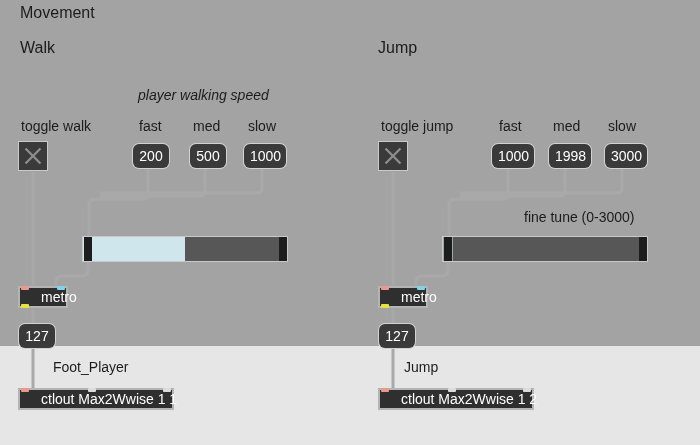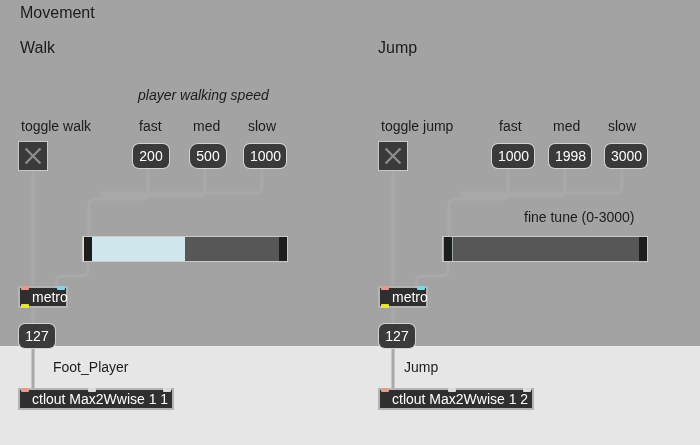--- a/index.html
+++ b/index.html
@@ -79,21 +79,21 @@
     padding: 2px;
     box-sizing: border-box;
   }
   .objbox .inner {
     background: #2f2f2f;
     color: #ffffff;
     font-family: "Liberation Sans", sans-serif;
     font-size: 14px;
     line-height: 18px;
     height: 18px;
-    padding: 0 12px;
+    padding: 0 21px;
     white-space: nowrap;
     box-sizing: border-box;
   }
   .port {
     position: absolute;
     width: 8px; height: 4px;
     border-radius: 1px;
   }
   .port.in-hot  { background: #e79a8c; }
   .port.in-cold { background: #7fd4e8; }
@@ -192,21 +192,21 @@
     </svg>
   </div>
   <div class="toggle" style="left:378px; top:141px;">
     <svg viewBox="0 0 30 30">
       <line x1="7" y1="7" x2="23" y2="23" stroke="#8d8d8d" stroke-width="2.5"></line>
       <line x1="23" y1="7" x2="7" y2="23" stroke="#8d8d8d" stroke-width="2.5"></line>
     </svg>
   </div>
 
   <div class="msgbox" style="left:133px; top:144px; width:36px;">200</div>
-  <div class="msgbox" style="left:190px; top:144px; width:36px;border-radius:8px;">500</div>
+  <div class="msgbox" style="left:190px; top:144px; width:36px;">500</div>
   <div class="msgbox" style="left:244px; top:144px; width:42px;">1000</div>
 
   <div class="msgbox" style="left:492px; top:144px; width:42px;">1000</div>
   <div class="msgbox" style="left:549px; top:144px; width:42px;">1998</div>
   <div class="msgbox" style="left:605px; top:144px; width:42px;">3000</div>
 
   <div class="slider" style="left:82px; top:236px; width:206px;">
     <div class="track">
       <div class="fill" style="width:50%; background:#cfe7ec;"></div>
       <div class="rest"></div>

